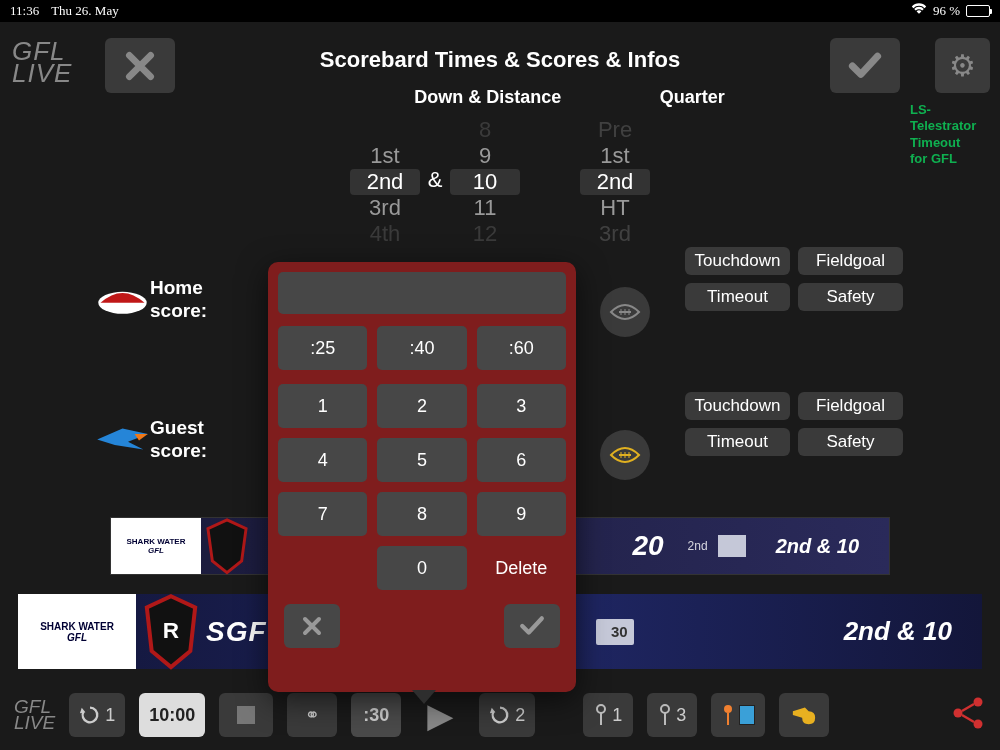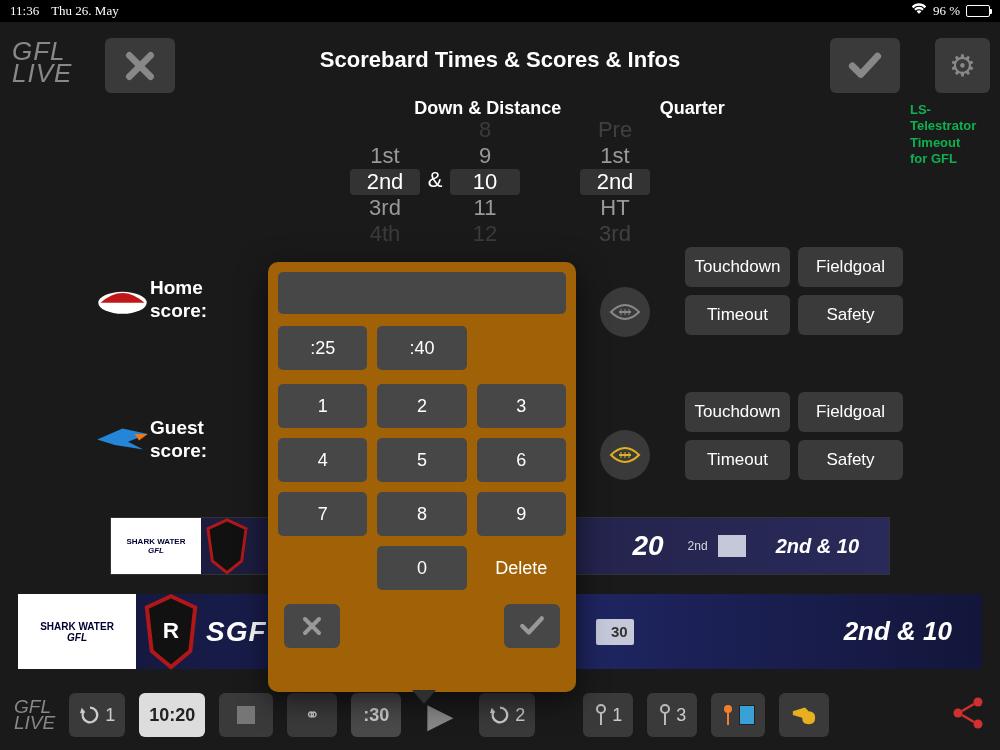--- a/index.html
+++ b/index.html
@@ -24,21 +24,21 @@
   .close-x svg { width: 32px; height: 32px; }
   
   .confirm-check { position: absolute; top: 16px; right: 100px; width: 70px; height: 55px; background: #3a3a3a; border-radius: 6px; display:flex; align-items:center; justify-content:center; }
   .confirm-check svg { width: 34px; height: 28px; }
   
   .gear-btn { position: absolute; top: 16px; right: 10px; width: 55px; height: 55px; background: #3a3a3a; border-radius: 6px; display:flex; align-items:center; justify-content:center; color:#888; font-size:30px; }
   
   .title { position: absolute; top: 25px; left: 0; right: 0; text-align: center; font-weight: 700; font-size: 22px; }
   
   .subtitles { position: absolute; top: 65px; left: 0; right: 0; text-align: center; }
-  .sub1 { display:inline-block; width: 280px; margin-left: 100px; font-weight:700; font-size:18px;margin-top:11px; }
+  .sub1 { display:inline-block; width: 280px; margin-left: 100px; font-weight:700; font-size:18px; }
   .sub2 { display:inline-block; width: 120px; font-weight:700; font-size:18px; }
   
   
   .pickers { position: absolute; top: 95px; left: 350px; display:flex; gap: 0; font-size: 22px; color: #999; }
   .picker-col { width: 70px; text-align:center; }
   .picker-col div { height: 26px; line-height: 26px; }
   .picker-col .sel { color:#fff; background:#333; border-radius:4px; }
   .picker-col .vfaded { opacity: .25; }
   .picker-amp { width: 30px; text-align:center; padding-top: 50px; color:#fff; }
   .picker-quarter { position: absolute; top: 95px; left: 580px; width: 70px; text-align:center; font-size:22px; color:#999; }
@@ -57,21 +57,21 @@
   .football-pill { position:absolute; width:50px; height:50px; border-radius:50%; background:#3a3a3a; display:flex; align-items:center; justify-content:center; }
   .football-pill.gray { left: 600px; }
   .football-pill.home { top: 265px; }
   .football-pill.guest { top: 408px; }
   .football-pill.active svg path.outline, .football-pill.active svg line { stroke:#e0b020; }
   
   
   .score-btns { position:absolute; left: 685px; display:grid; grid-template-columns: 105px 105px; gap: 8px; }
   .score-btns.home { top: 225px; }
   .score-btns.guest { top: 370px; }
-  .sbtn { height: 40px; background:#3a3a3a; border-radius:6px; display:flex; align-items:center; justify-content:center; font-size:17px; }
+  .sbtn { height: 28px; background:#3a3a3a; border-radius:6px; display:flex; align-items:center; justify-content:center; font-size:17px; }
   
   
   .scorebug-small { position:absolute; top: 495px; left: 110px; right: 110px; height: 58px; background: linear-gradient(90deg,#1a1a3a,#2a2a5a); display:flex; align-items:center; border:1px solid #333; }
   .sb-sponsor { width: 90px; height:100%; background:#fff; display:flex; align-items:center; justify-content:center; font-size:8px; color:#003; flex-direction:column; font-weight:700; }
   .sb-teamcrest { width: 52px; height:100%; display:flex; align-items:center; justify-content:center; padding:4px; }
   .sb-score { font-size:28px; font-weight:700; padding: 0 14px; font-style:italic; }
   .sb-qtr { font-size:12px; opacity:.8; padding:0 10px; }
   .sb-pcbox { width:28px; height:22px; background:#c5c8d8; margin-right:30px; }
   .sb-dd { font-size:20px; font-weight:700; font-style:italic; margin-left:auto; margin-right:30px; }
   
@@ -91,21 +91,21 @@
   .bb-btn { height: 44px; min-width:50px; background:#3a3a3a; border-radius:6px; display:flex; align-items:center; justify-content:center; font-size:18px; color:#ccc; padding:0 10px; gap:4px; }
   .bb-logo { font-family: Impact, sans-serif; color:#888; font-size:19px; line-height:.85; font-style:italic; }
   .bb-play { background:none; font-size:34px; color:#888; }
   .bb-spacer { width: 20px; }
   .bb-share { margin-left:auto; }
   
   
   .telestrator { position:absolute; top: 80px; right: 10px; width: 80px; text-align:left; color: #0fb050; font-size: 13px; font-weight:600; line-height:1.25; }
   
   
-  .numpad { position:absolute; top: 240px; left: 268px; width: 308px; height: 430px; background:#a16207; border-radius:10px; padding:10px; box-shadow: 0 8px 30px rgba(0,0,0,.6); }
+  .numpad { position:absolute; top: 240px; left: 268px; width: 308px; height: 430px; background:#7f1d1d; border-radius:10px; padding:10px; box-shadow: 0 8px 30px rgba(0,0,0,.6); }
   .numpad-display { height: 42px; background:#474747; border-radius:5px; margin-bottom:12px; }
   .np-grid { display:grid; grid-template-columns: repeat(3, 1fr); gap:10px; }
   .np-btn { height: 44px; background:#474747; border-radius:5px; display:flex; align-items:center; justify-content:center; font-size:18px; }
   .np-btn.plain { background:transparent; }
   .np-bottom { display:flex; justify-content:space-between; margin-top:14px; padding: 0 6px; }
   .np-close, .np-ok { width:56px; height:44px; background:#474747; border-radius:6px; display:flex; align-items:center; justify-content:center; }
   .np-tip { position:absolute; left:50%; bottom:-12px; margin-left:-10px; width:0; height:0; border-left:12px solid transparent; border-right:12px solid transparent; border-top:14px solid #2e2e2e; }
 </style>
 </head>
 <body>
@@ -287,21 +287,21 @@
         <div>LIVE</div>
     </div>
     <div class="bb-btn">
       <svg width="22" height="22" viewBox="0 0 24 24">
           <path d="M12 4 A8 8 0 1 1 5 8" fill="none" stroke="#ccc" stroke-width="2.5"></path>
           <path d="M3 4 L7 9 L1 10 Z" fill="#ccc"></path>
         </svg>
       <span>1</span>
     </div>
     <div class="bb-btn" style="background:#ddd; color:#222; font-weight:700;">
-      <span>10:20</span>
+      <span>10:00</span>
     </div>
     <div class="bb-btn" style="padding:0 18px;">
       <span style="width:18px;height:18px;background:#777;display:block;"></span>
     </div>
     <div class="bb-btn">
       <span>⚭</span>
     </div>
     <div class="bb-btn" style="background:#4a4a4a; font-weight:700;">
       <span>:30</span>
     </div>
@@ -351,20 +351,21 @@
         <line x1="12" y1="20" x2="24" y2="27" stroke="#d03030" stroke-width="2.5"></line>
       </svg>
     </div>
   </div>
 
   <div class="numpad">
     <div class="numpad-display"></div>
     <div class="np-grid">
       <div class="np-btn">:25</div>
       <div class="np-btn">:40</div>
+      <div class="np-btn">:60</div>
     </div>
     <div style="height:14px"></div>
     <div class="np-grid">
       <div class="np-btn">1</div>
       <div class="np-btn">2</div>
       <div class="np-btn">3</div>
       <div class="np-btn">4</div>
       <div class="np-btn">5</div>
       <div class="np-btn">6</div>
       <div class="np-btn">7</div>

